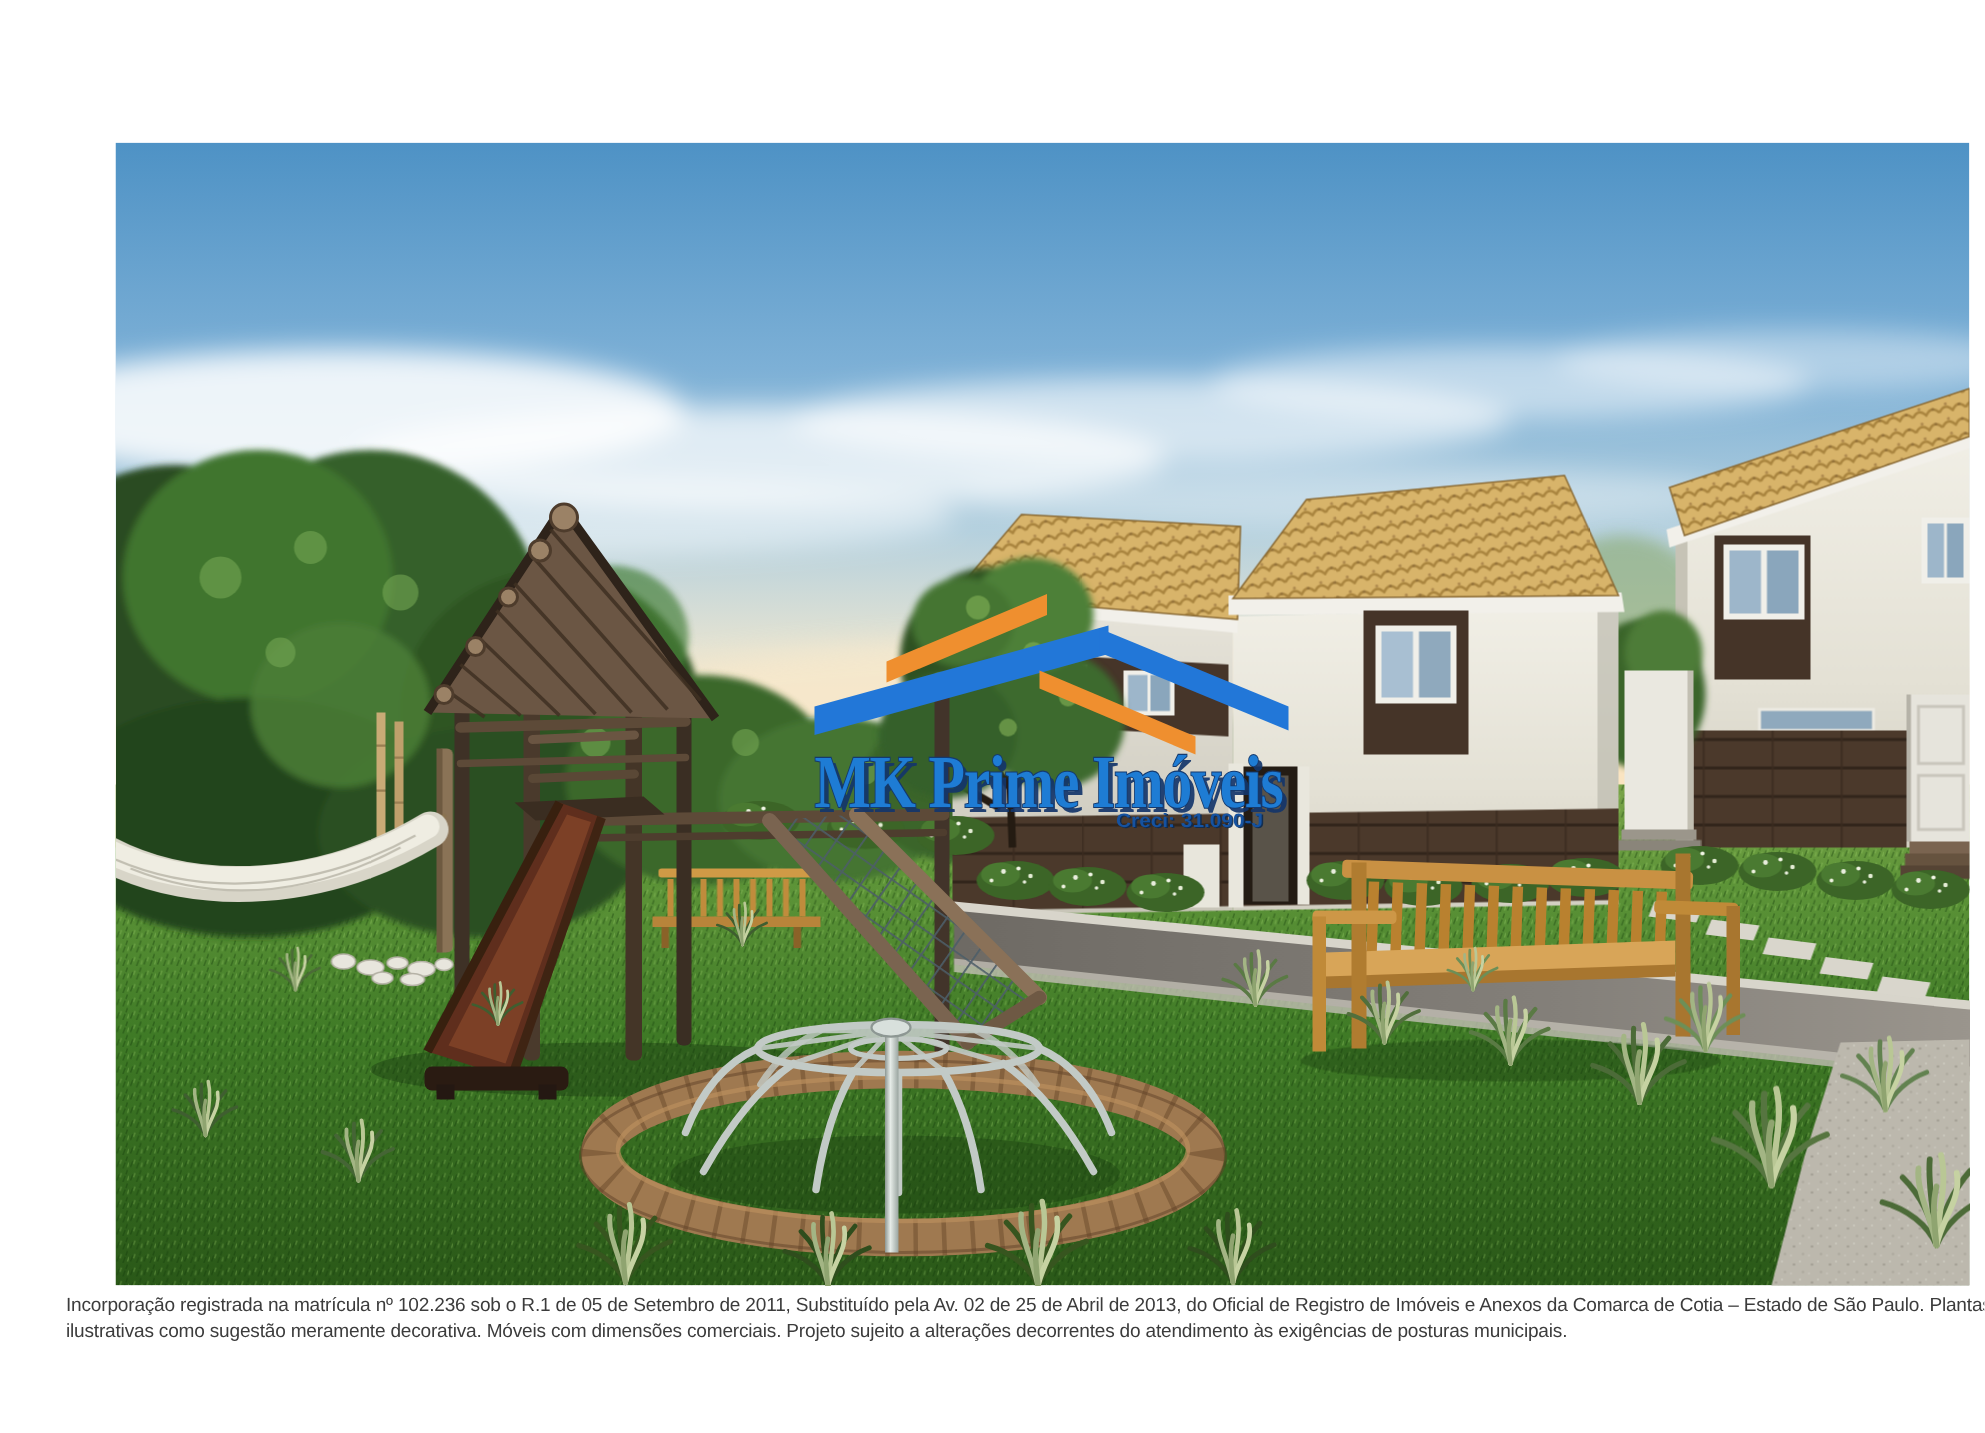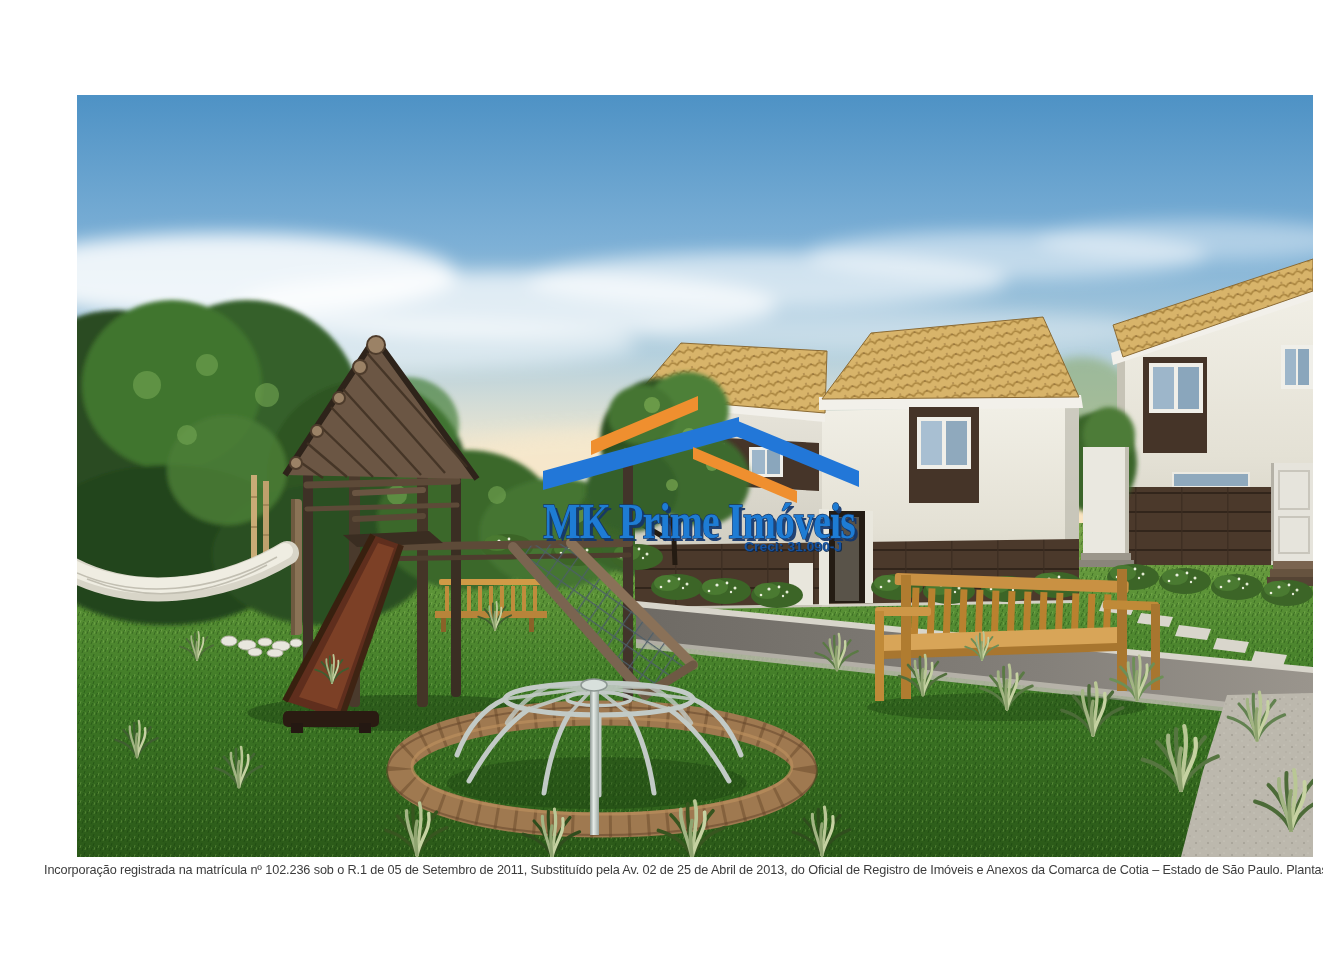--- a/index.html
+++ b/index.html
@@ -476,15 +476,16 @@
       <text class="brand brandShadow" x="625" y="446" text-anchor="middle" textLength="312" lengthAdjust="spacingAndGlyphs">MK Prime Imóveis</text>
       <text class="brand brandMain" x="622" y="443" text-anchor="middle" textLength="312" lengthAdjust="spacingAndGlyphs">MK Prime Imóveis</text>
       <text class="creci creciShadow" x="717" y="457" text-anchor="middle" textLength="98" lengthAdjust="spacingAndGlyphs">Creci: 31.090-J</text>
       <text class="creci creciMain" x="716" y="456" text-anchor="middle" textLength="98" lengthAdjust="spacingAndGlyphs">Creci: 31.090-J</text>
     </g>
   </svg>
   </div>
 
   <div class="disclaimer">
     <div>Incorporação registrada na matrícula nº 102.236 sob o R.1 de 05 de Setembro de 2011, Substituído pela Av. 02 de 25 de Abril de 2013, do Oficial de Registro de Imóveis e Anexos da Comarca de Cotia – Estado de São Paulo. Plantas</div>
+    <div>ilustrativas como sugestão meramente decorativa. Móveis com dimensões comerciais. Projeto sujeito a alterações decorrentes do atendimento às exigências de posturas municipais.</div>
   </div>
 
 </div>
 
 </body></html>

